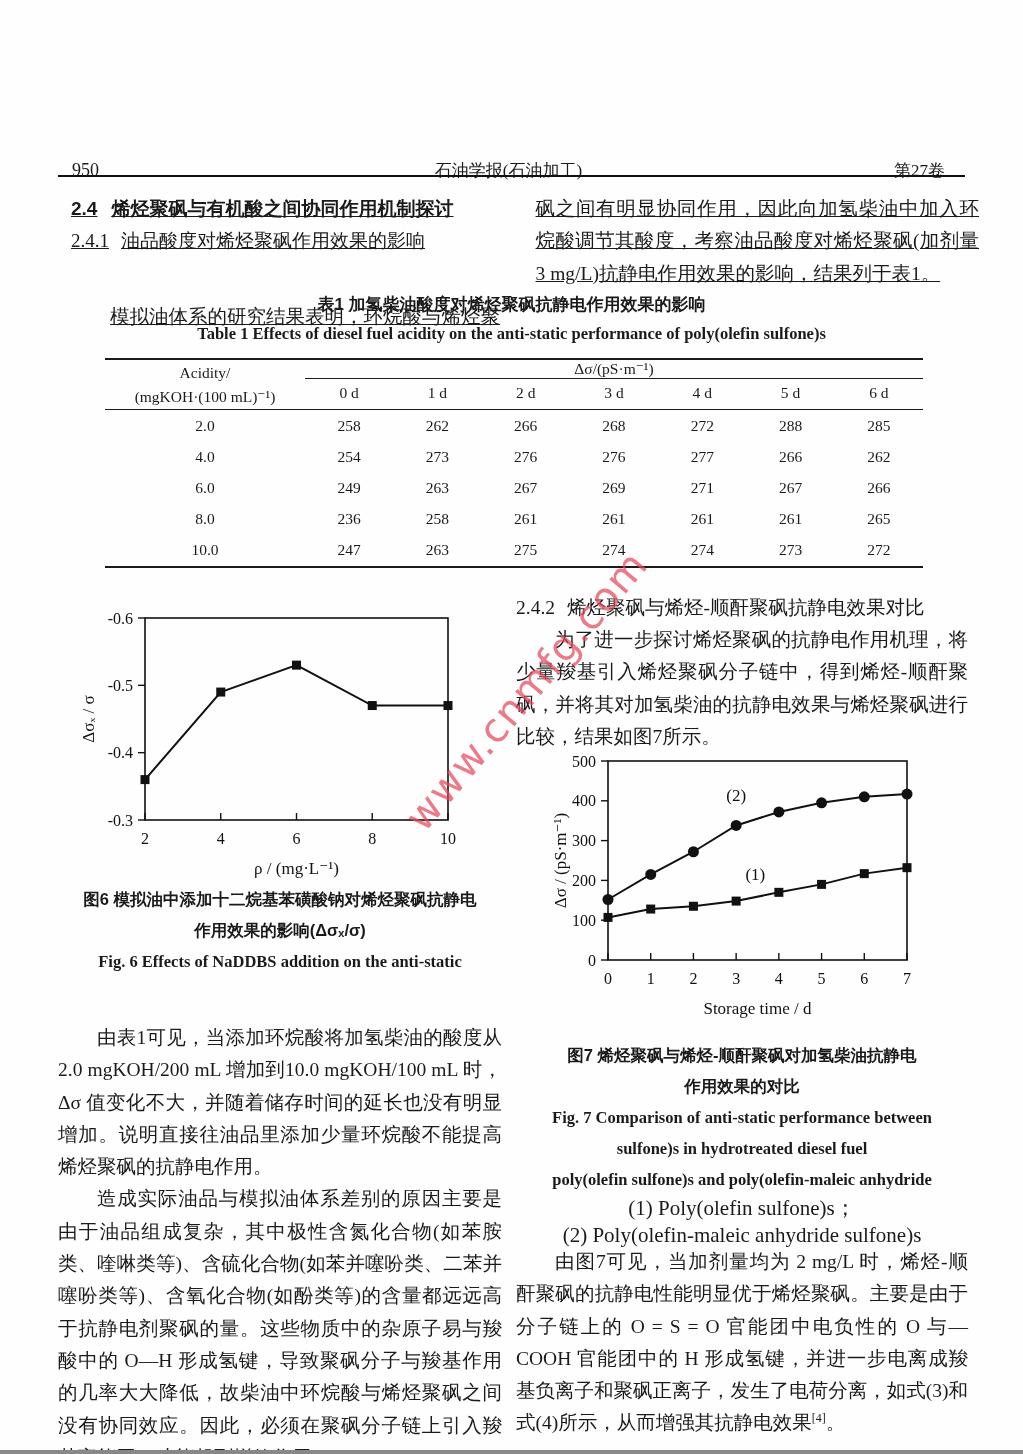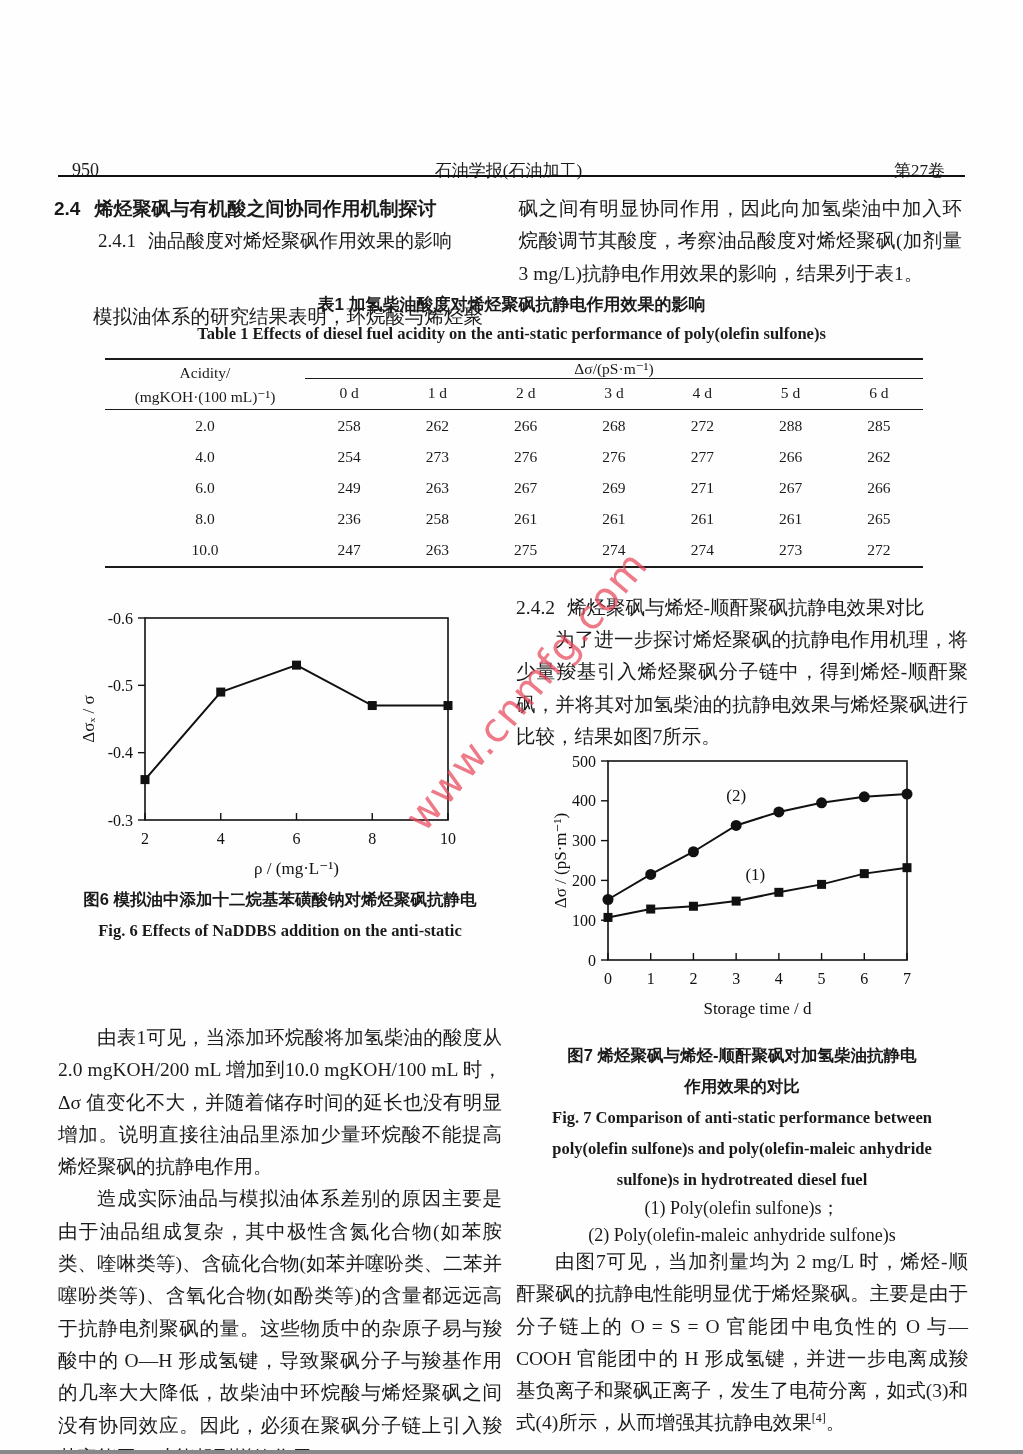--- a/index.html
+++ b/index.html
@@ -8,27 +8,27 @@
   .heiti{font-family:"Liberation Sans","DejaVu Sans",sans-serif;font-weight:700;}
 
   
   .hdr{position:absolute;left:58px;top:142px;width:907px;display:flex;align-items:baseline;}
   .hdr .pnum{flex:1;font-size:18px;padding-left:14px;}
   .hdr .jrnl{flex:2;text-align:center;font-size:17px;}
   .hdr .vol{flex:1;text-align:right;font-size:17px;padding-right:20px;margin-top:17px;}
   .hdr-rule{position:absolute;left:58px;top:175px;width:907px;height:2px;background:#111;}
 
   
-  .intro{position:absolute;left:54px;top:193px;width:908px;display:flex;gap:28px;}
+  .intro{position:absolute;left:71px;top:193px;width:908px;display:flex;gap:28px;text-decoration:underline;}
   .col-l{width:443px;}
   .col-r{width:450px;}
   .hline{height:32px;line-height:32px;white-space:nowrap;}
   .h24{font-size:19px;}
   .h24 .lbl{margin-right:14px;}
-  .h241{font-size:19px;margin-left:44px;}
+  .h241{font-size:19px;}
   .h241 .lbl{margin-right:12px;}
   .bodyline{font-size:19.5px;text-indent:2em;margin-top:44px;}
   .para{font-size:19.5px;line-height:32.3px;text-align:justify;margin:0;}
 
   
   .tblblock{position:absolute;left:58px;top:293px;width:907px;}
   .tbl-title-zh{text-align:center;font-size:17px;}
   .tbl-title-en{text-align:center;font-size:16.5px;font-weight:700;margin-top:8px;}
   table.paper{border-collapse:collapse;margin:14px 0 0 47px;width:818px;
               border-top:2.5px solid #1a1a1a;border-bottom:2.2px solid #1a1a1a;}
@@ -39,21 +39,21 @@
   table.paper tbody td{padding:6.6px 0;}
 
   
   svg text{font-family:"Liberation Serif","DejaVu Serif",serif;fill:#111;}
   .fig6{position:absolute;left:58px;top:582px;}
   .fig7{position:absolute;left:516px;top:738px;}
   .cap6{position:absolute;left:58px;top:884px;width:444px;text-align:center;}
   .cap7{position:absolute;left:516px;top:1040px;width:452px;text-align:center;}
   .capzh{font-size:16.5px;line-height:31px;}
   .capen{font-size:16.5px;font-weight:700;line-height:31px;}
-  .capnote{font-size:18px;line-height:27px;}
+  .capnote{font-size:21px;line-height:27px;}
 
   
   .leftpars{position:absolute;left:58px;top:1022px;width:444px;}
   .r242{position:absolute;left:516px;top:592px;width:452px;}
   .r242 .hline{font-size:19.5px;}
   .r242 .lbl{margin-right:12px;}
   .rfinal{position:absolute;left:516px;top:1246px;width:452px;}
   sup.ref{font-size:12px;line-height:0;}
 
   
@@ -190,20 +190,21 @@
       <polyline points="87,197.60000000000002 162.75,110.06666666666666 238.5,83.1333333333333 314.25,123.53333333333333 390,123.53333333333333" fill="none" stroke="#111" stroke-width="2"></polyline>
       <rect x="82.5" y="193.10000000000002" width="9" height="9" fill="#111"></rect>
       <rect x="158.25" y="105.56666666666666" width="9" height="9" fill="#111"></rect>
       <rect x="234" y="78.6333333333333" width="9" height="9" fill="#111"></rect>
       <rect x="309.75" y="119.03333333333333" width="9" height="9" fill="#111"></rect>
       <rect x="385.5" y="119.03333333333333" width="9" height="9" fill="#111"></rect>
     </svg>
 
   <div class="cap6">
     <div class="capzh heiti">图6  模拟油中添加十二烷基苯磺酸钠对烯烃聚砜抗静电</div>
+    <div class="capzh heiti">作用效果的影响(Δσₓ/σ)</div>
     <div class="capen">Fig. 6  Effects of NaDDBS addition on the anti-static</div>
   </div>
 
   <div class="leftpars">
     <p class="para" style="text-indent:2em">由表1可见，当添加环烷酸将加氢柴油的酸度从2.0 mgKOH/200 mL 增加到10.0 mgKOH/100 mL 时，Δσ 值变化不大，并随着储存时间的延长也没有明显增加。说明直接往油品里添加少量环烷酸不能提高烯烃聚砜的抗静电作用。</p>
     <p class="para" style="text-indent:2em">造成实际油品与模拟油体系差别的原因主要是由于油品组成复杂，其中极性含氮化合物(如苯胺类、喹啉类等)、含硫化合物(如苯并噻吩类、二苯并噻吩类等)、含氧化合物(如酚类等)的含量都远远高于抗静电剂聚砜的量。这些物质中的杂原子易与羧酸中的 O—H 形成氢键，导致聚砜分子与羧基作用的几率大大降低，故柴油中环烷酸与烯烃聚砜之间没有协同效应。因此，必须在聚砜分子链上引入羧基官能团，才能起到增效作用。</p>
   </div>
 
   <div class="r242">
     <div class="hline">
@@ -263,22 +264,22 @@
       <circle cx="305.57142857142856" cy="64.78999999999999" r="5.5" fill="#111"></circle>
       <circle cx="348.2857142857143" cy="58.82" r="5.5" fill="#111"></circle>
       <circle cx="391" cy="56.034" r="5.5" fill="#111"></circle>
       <text x="220.14285714285714" y="62.800000000000004" text-anchor="middle" font-size="17">(2)</text>
     </svg>
 
   <div class="cap7">
     <div class="capzh heiti">图7  烯烃聚砜与烯烃-顺酐聚砜对加氢柴油抗静电</div>
     <div class="capzh heiti">作用效果的对比</div>
     <div class="capen">Fig. 7  Comparison of anti-static performance between</div>
+    <div class="capen">sulfone)s in hydrotreated diesel fuel</div>
     <div class="capen">poly(olefin sulfone)s and poly(olefin-maleic anhydride</div>
-    <div class="capen">sulfone)s in hydrotreated diesel fuel</div>
     <div class="capnote">(1) Poly(olefin sulfone)s；</div>
     <div class="capnote">(2) Poly(olefin-maleic anhydride sulfone)s</div>
   </div>
 
   <div class="rfinal">
     <p class="para" style="text-indent:2em"><span>由图7可见，当加剂量均为 2 mg/L 时，烯烃-顺酐聚砜的抗静电性能明显优于烯烃聚砜。主要是由于分子链上的 O = S = O 官能团中电负性的 O 与—COOH 官能团中的 H 形成氢键，并进一步电离成羧基负离子和聚砜正离子，发生了电荷分离，如式(3)和式(4)所示，从而增强其抗静电效果</span><sup class="ref">[4]</sup><span>。</span></p>
   </div>
 
   <div class="wm" style="color: rgb(232, 70, 90);">www.cnmfg.com</div>
 

